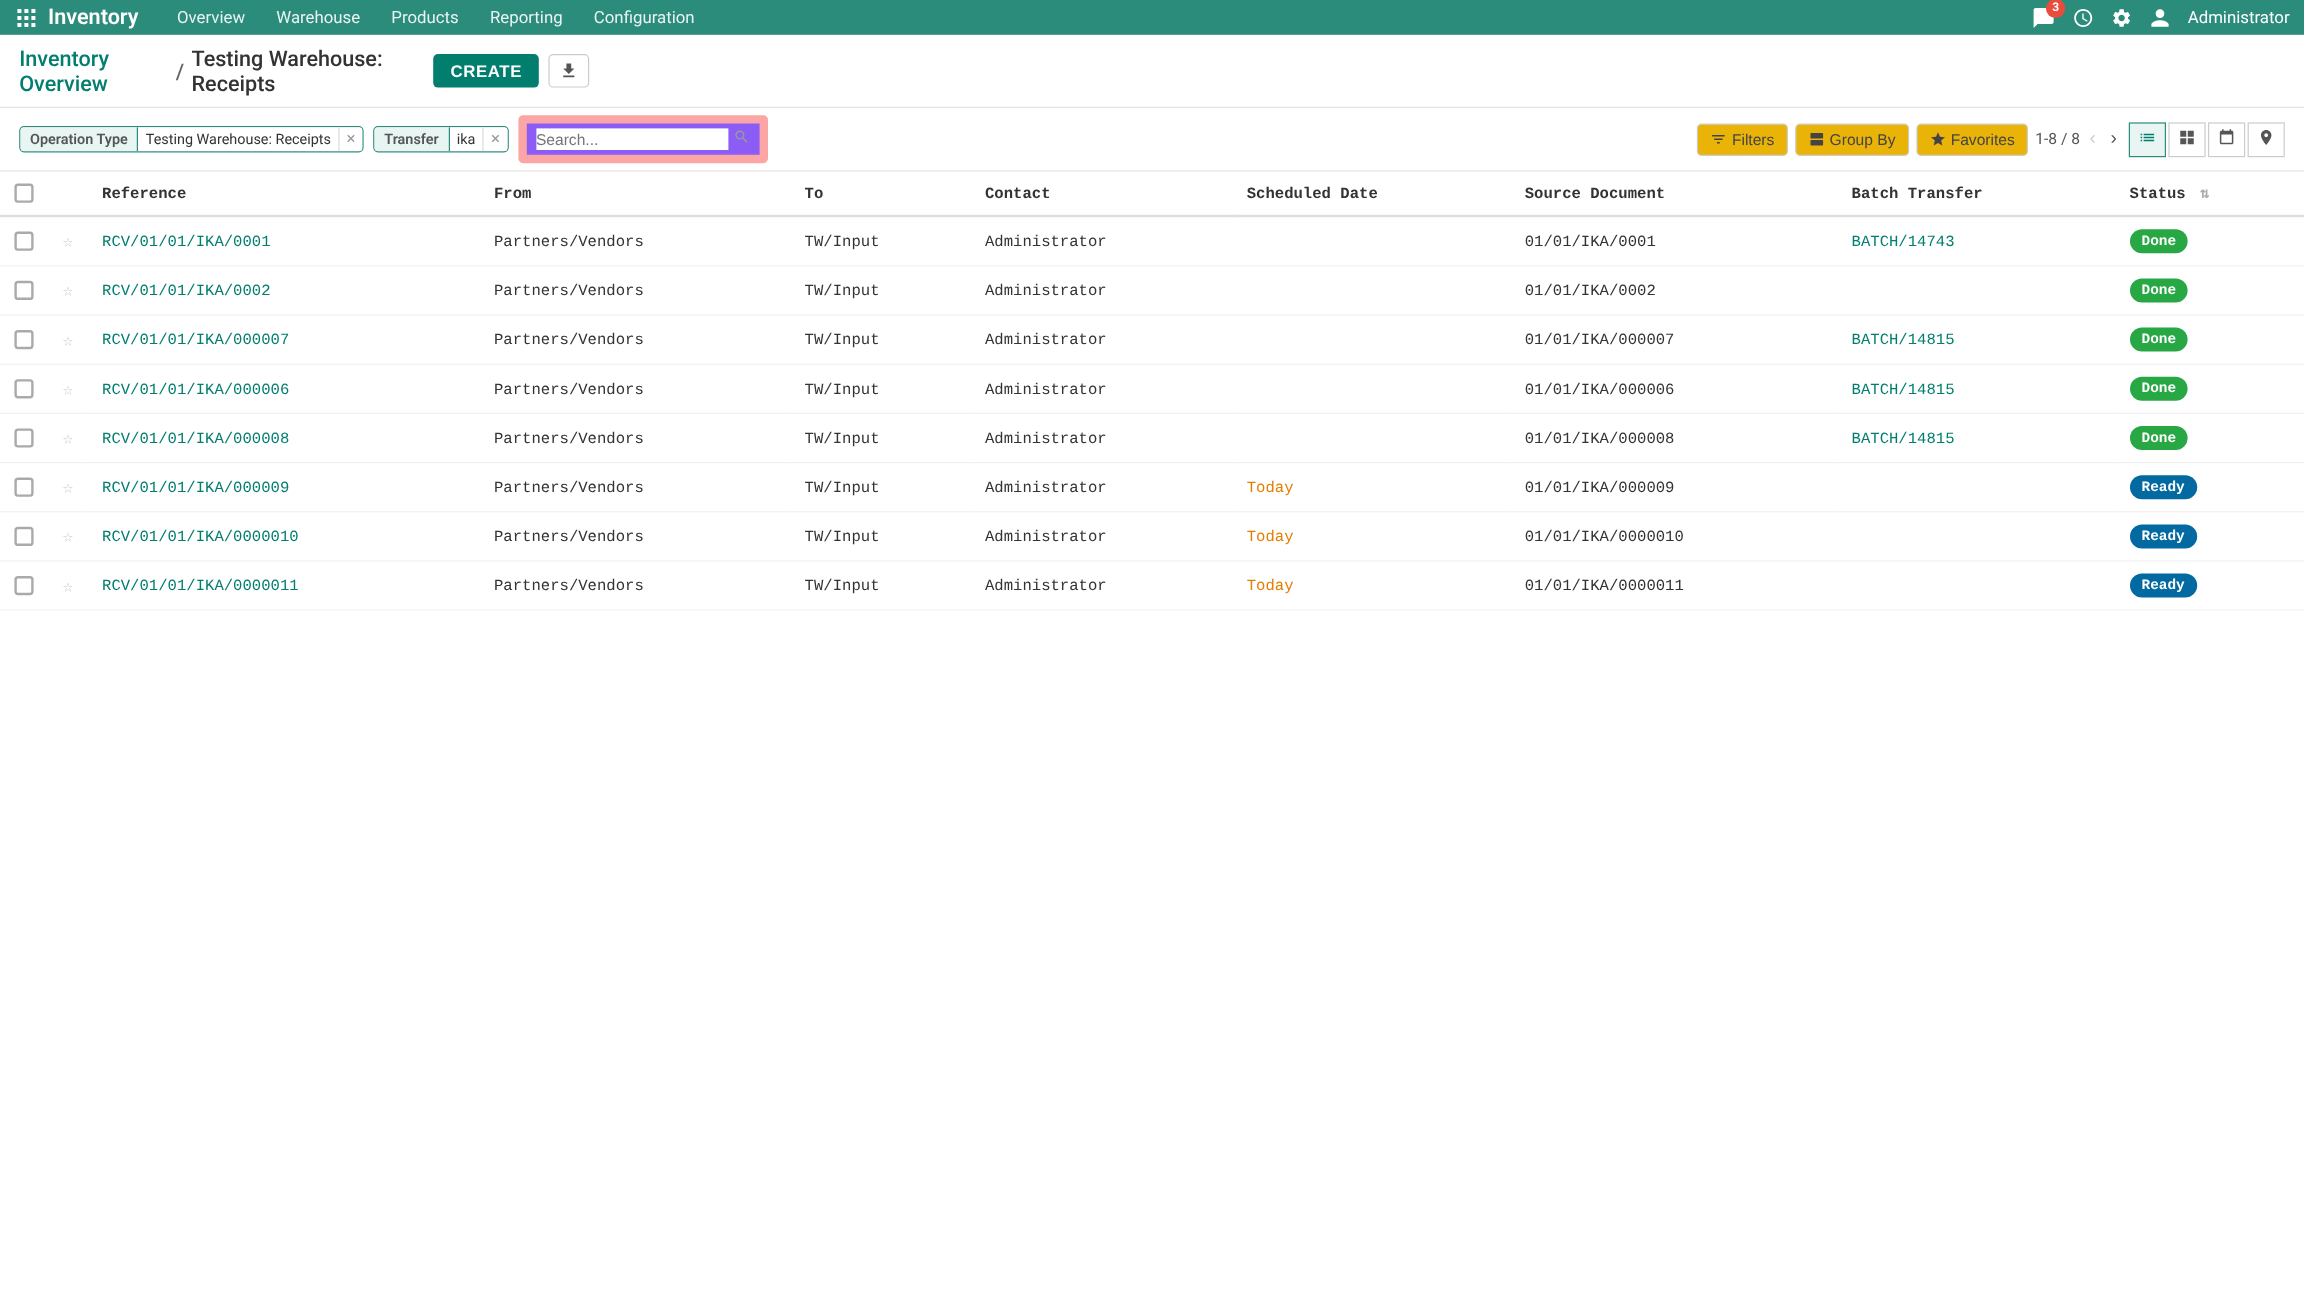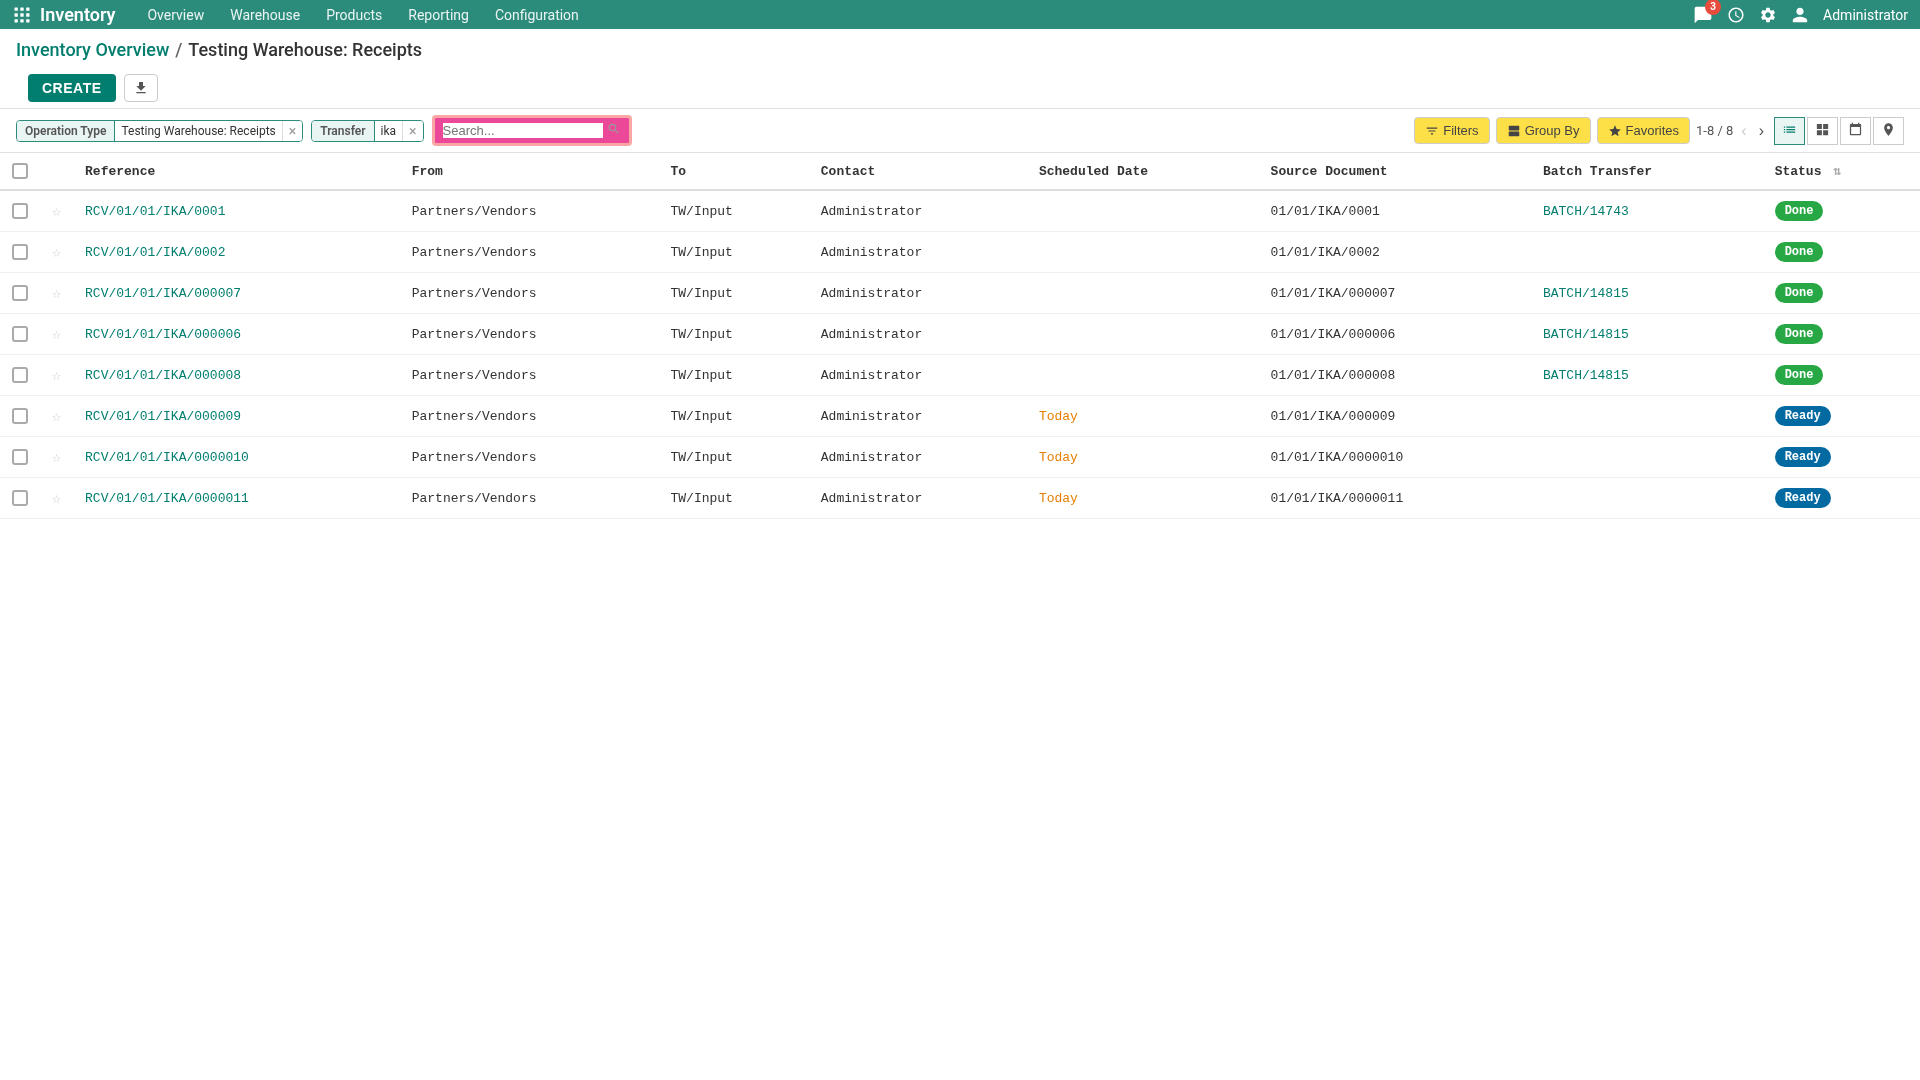--- a/index.html
+++ b/index.html
@@ -39,21 +39,21 @@
       display: flex; align-items: center; justify-content: center;
       font-weight: 700;
     }
     .nav-user { color: #fff; font-size: 14px; cursor: pointer; }
 
     
     .page-header {
       padding: 10px 16px 0 16px;
       display: flex;
       align-items: flex-start;
-      flex-direction: column;
+      flex-direction: row;
       border-bottom: 1px solid #e0e0e0;
     }
     .breadcrumb {
       display: flex;
       align-items: center;
       font-size: 18px;
       font-weight: 500;
       color: #333;
       margin-bottom: 8px;
     }
@@ -113,41 +113,40 @@
       padding: 3px 6px;
       cursor: pointer;
       color: #999;
       border-left: 1px solid #ddd;
       font-size: 14px;
       line-height: 1;
     }
 
     .search-box {
       display: flex;
-      align-items: center;
-      border: 3px solid #fca5a5;
+      border: 7px solid #fca5a5;
       border-radius: 4px;
       padding: 4px 8px;
       min-width: 200px;
-      background: #ec4899;
+      background: #8b5cf6;
     }
     .search-input {
       border: none;
       outline: none;
       font-size: 13px;
       width: 160px;
     }
     .search-icon { color: #999; margin-left: 4px; cursor: pointer; }
 
     .filter-btn {
       display: flex; align-items: center; gap: 4px;
       padding: 5px 10px;
       border: 1px solid #ccc;
       border-radius: 4px;
-      background: #fde047;
+      background: #eab308;
       cursor: pointer;
       font-size: 13px;
       color: #444;
     }
 
     .pagination {
       display: flex; align-items: center; gap: 4px;
       font-size: 13px; color: #555;
     }
     .page-arrow {

